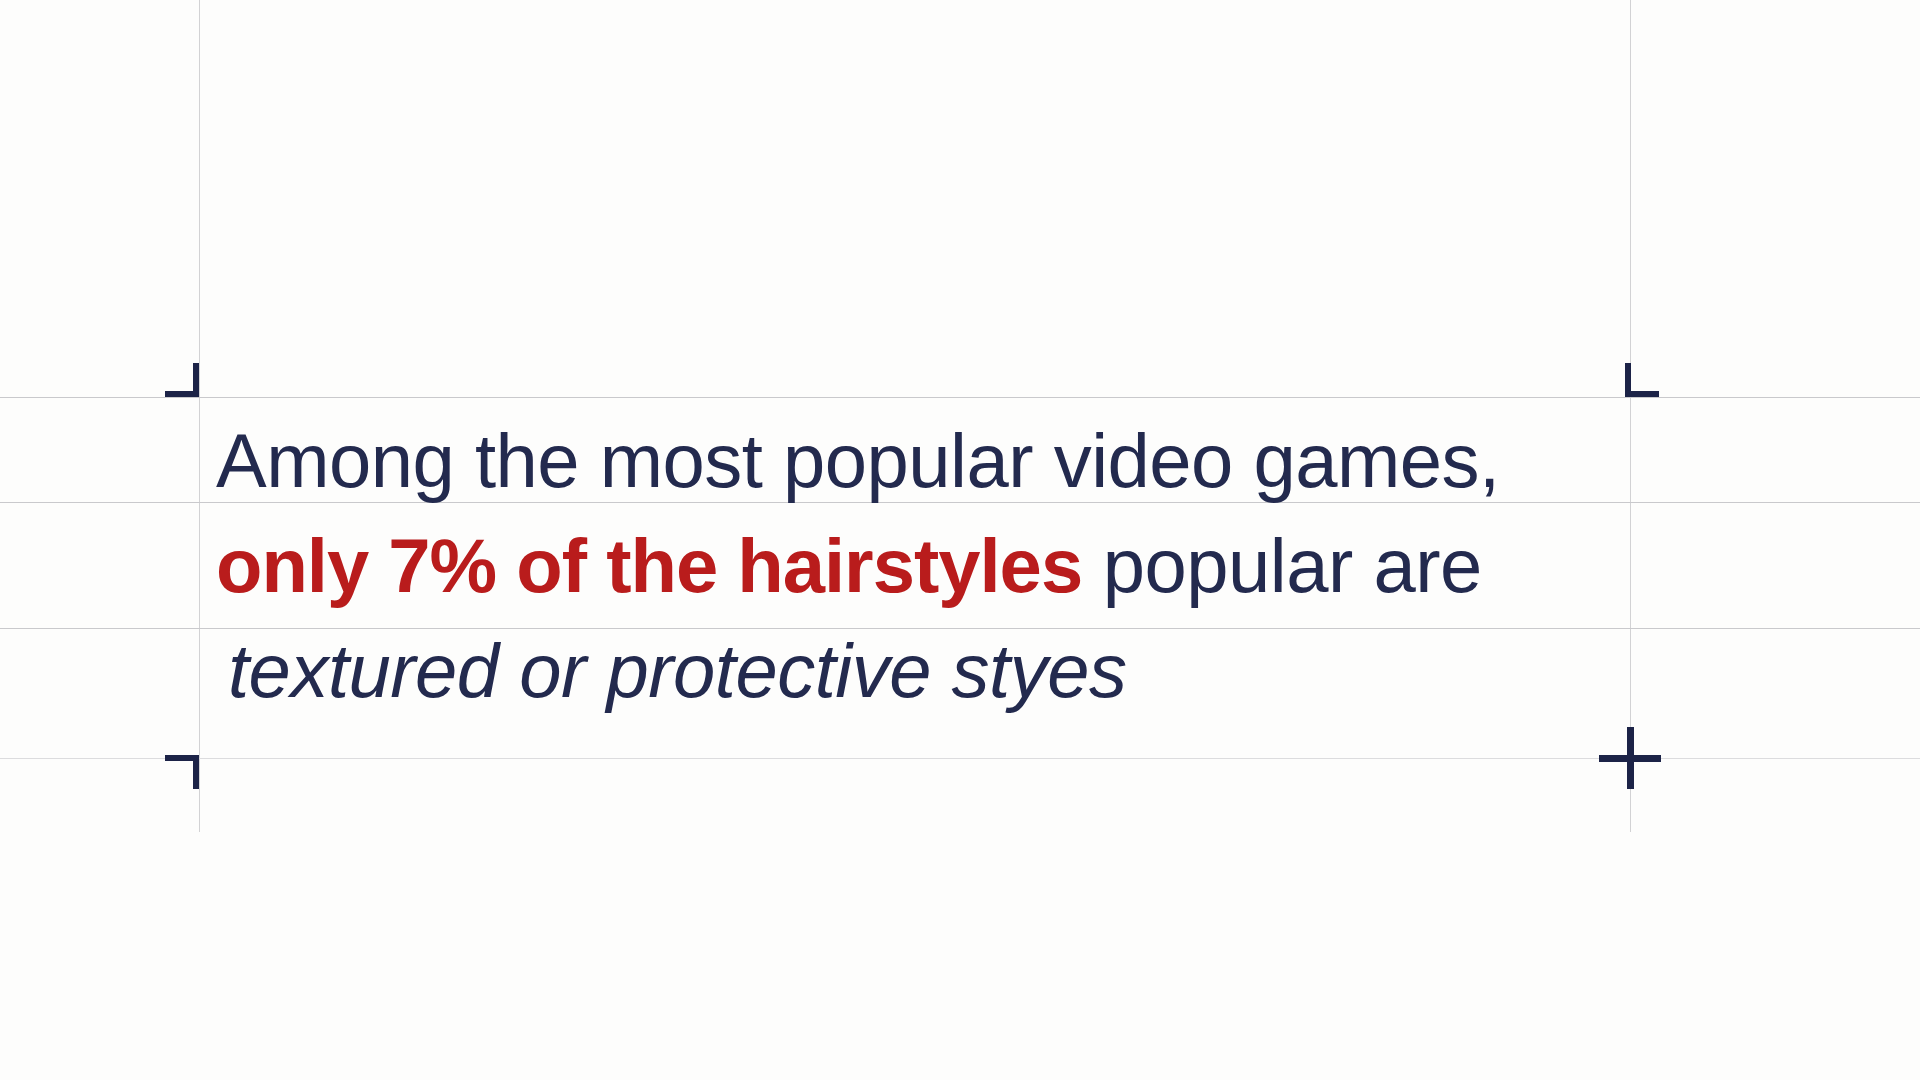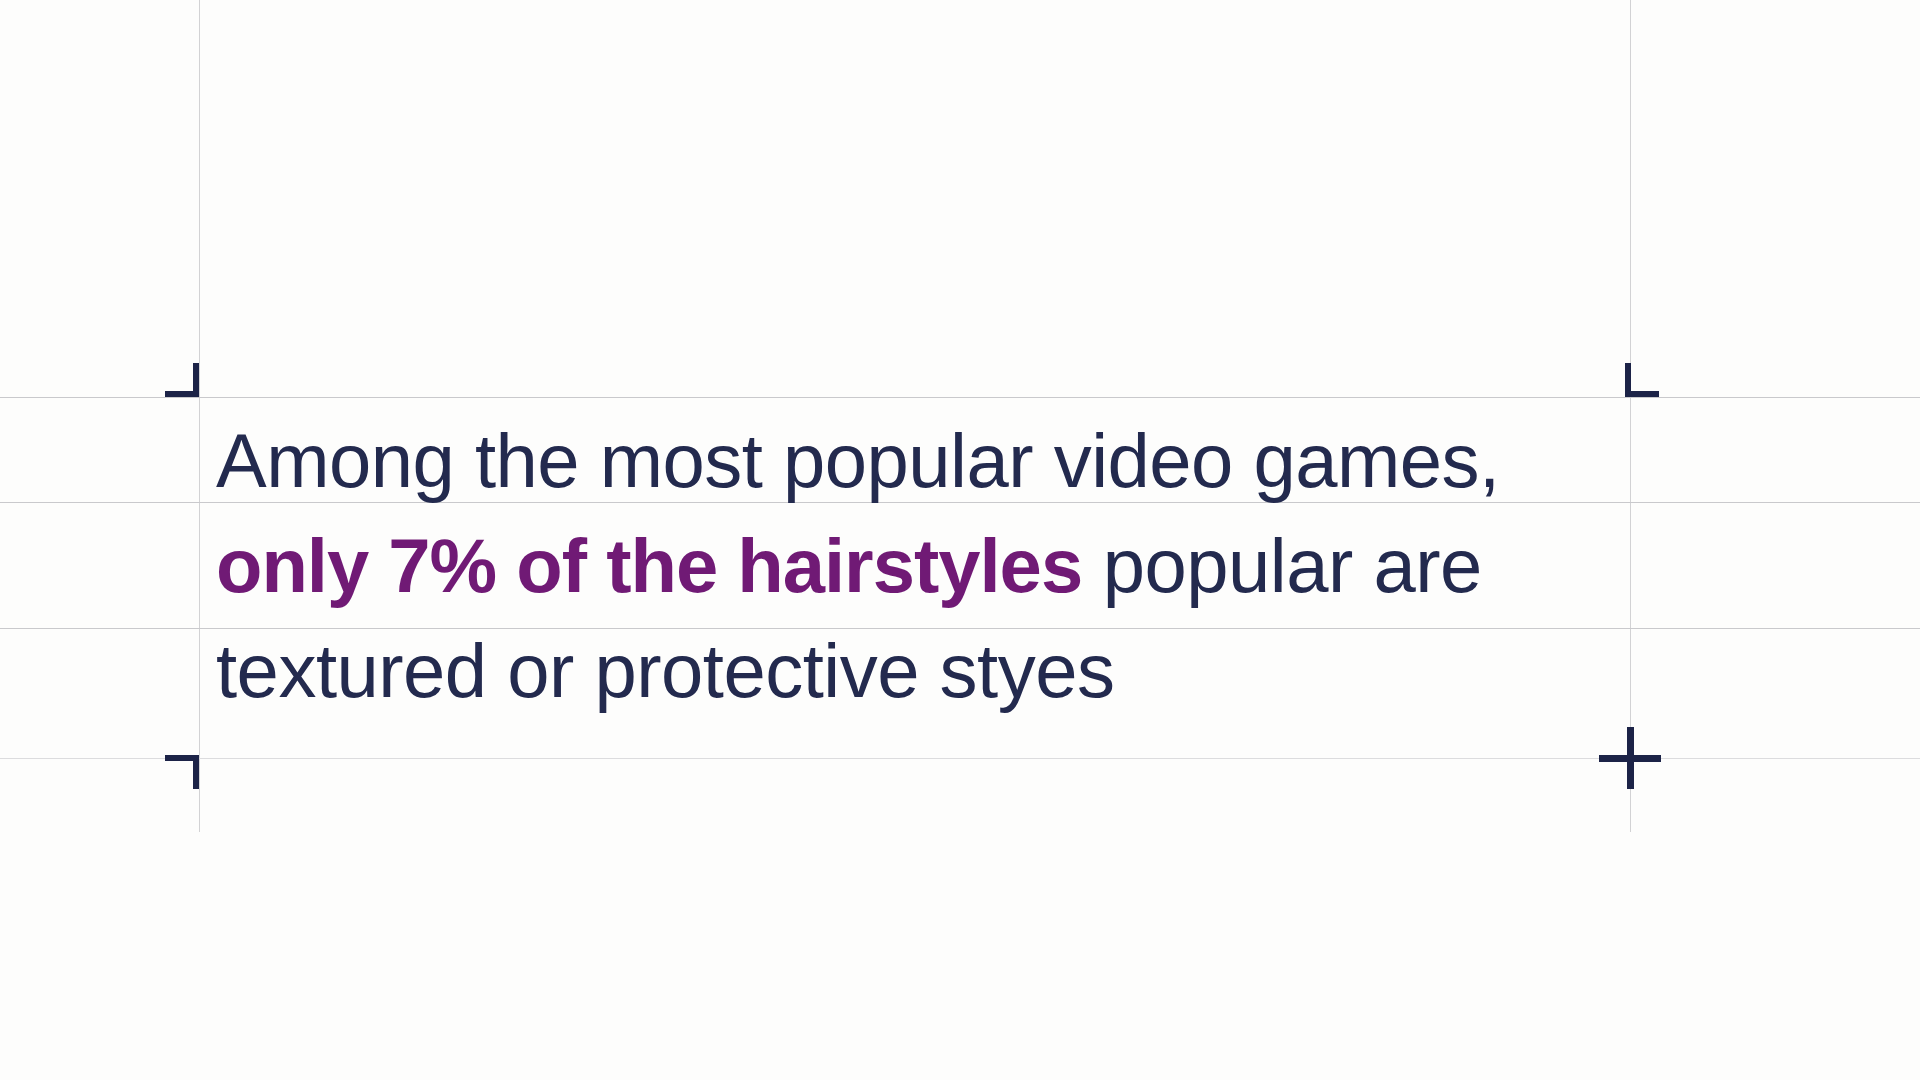--- a/index.html
+++ b/index.html
@@ -100,28 +100,28 @@
     white-space: nowrap;
   }
 
   .line .light {
     font-weight: 300;
     color: #232a4e;
   }
 
   .line .bold {
     font-weight: 700;
-    color: #701a75;
+    color: #b91c1c;
     letter-spacing: -1px;
     text-align: right;
   }
 
   #line-1 { position: absolute; left: 0;  top: 12px;  }
   #line-2 { position: absolute; left: 0;  top: 117px; }
-  #line-3 { position: absolute; left: 0;  top: 222px; }
+  #line-3 { position: absolute; left: 12px;  top: 222px; font-style: italic; }
 </style>
 </head>
 <body>
 
 <div id="stage">
 
   <div class="guide-v" style="left:199px;"></div>
   <div class="guide-v" style="left:1630px;"></div>
 
   <div class="guide-h" style="top:397px;"></div>

